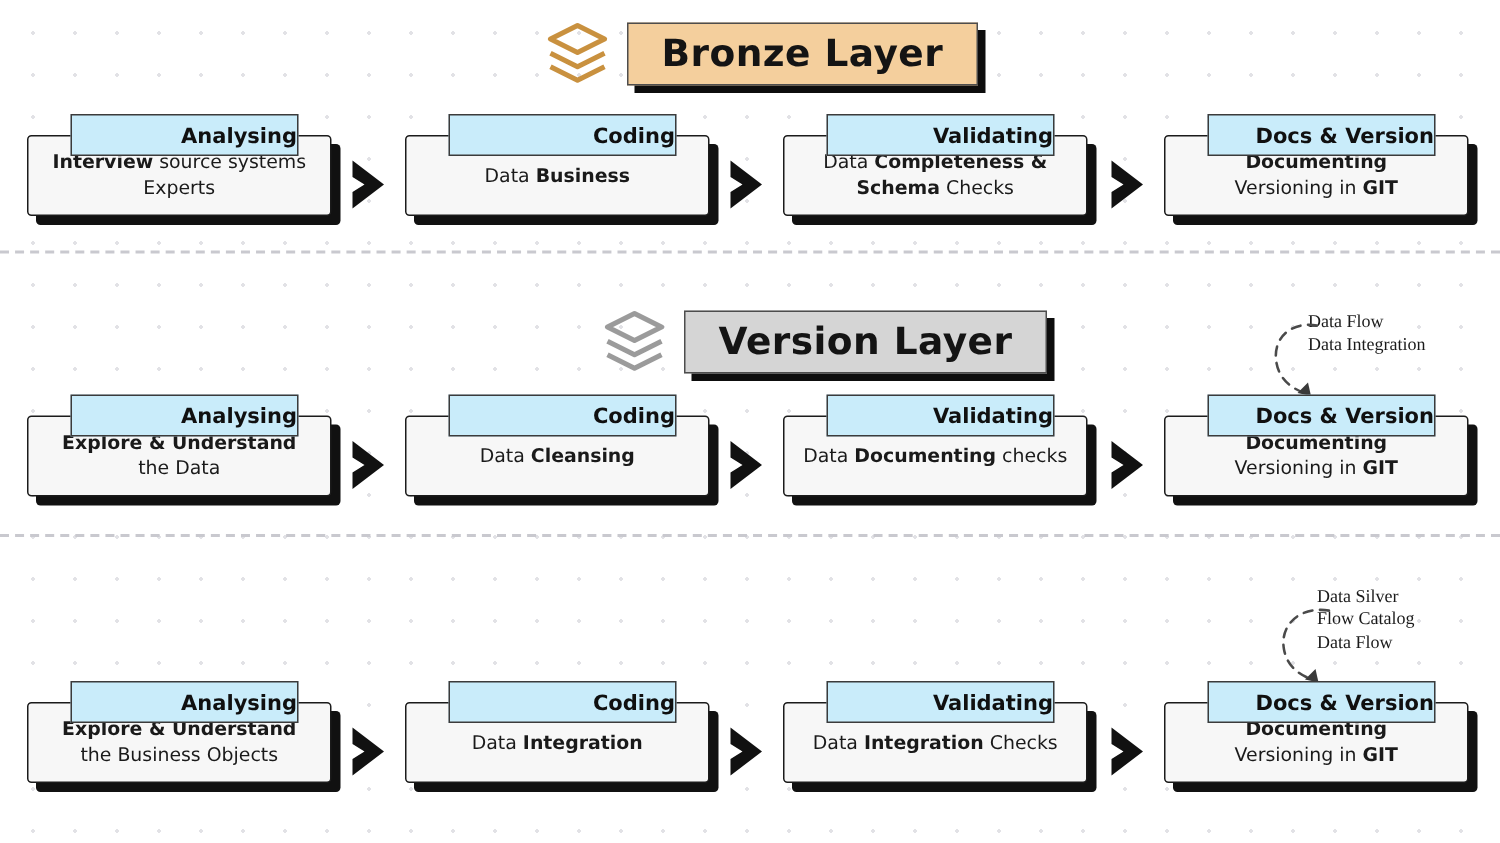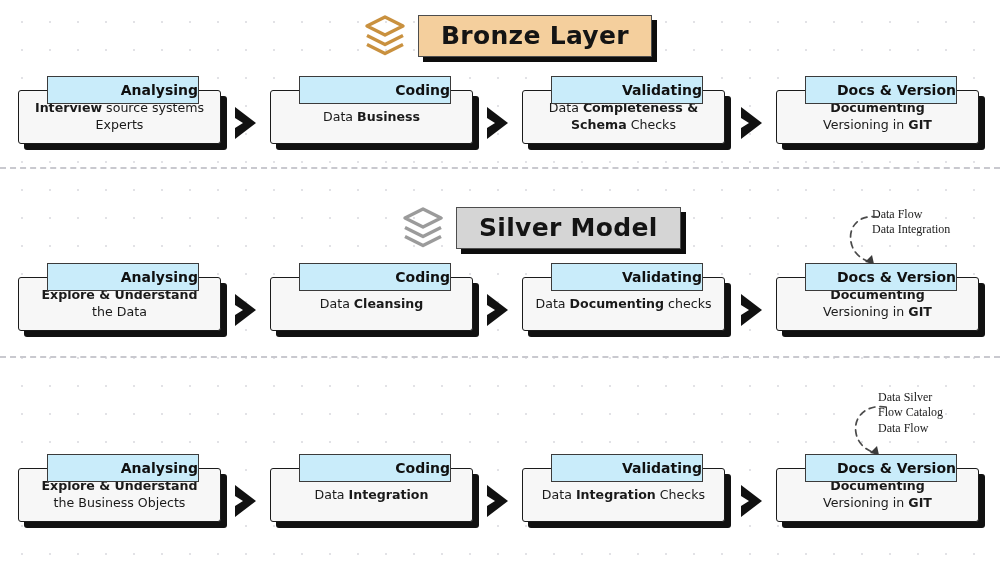--- a/index.html
+++ b/index.html
@@ -181,21 +181,21 @@
 
   <div class="layer-banner" style="left:400px; top:205px;">
     <svg class="stack-icon" viewBox="0 0 46 46">
       <g fill="none" stroke="#9b9b9b" stroke-width="3.4" stroke-linejoin="round">
         <path d="M23 4 L41 13 L23 22 L5 13 Z"></path>
         <path d="M5 22.5 L23 31.5 L41 22.5"></path>
         <path d="M5 31.5 L23 40.5 L41 31.5"></path>
       </g>
     </svg>
     <div class="layer-pill" style="background:#d5d5d5;">
-      <span class="layer-pill-text">Silver Model</span>
+      <span class="layer-pill-text">Version Layer</span>
     </div>
   </div>
 
   <div class="card" style="left:18px; top:263px;">
     <div class="card-body">
       <div class="card-desc"><b>Explore &amp; Understand</b><br>the Data</div>
     </div>
     <div class="card-header">
       <span class="card-header-text">Analysing</span>
     </div>

